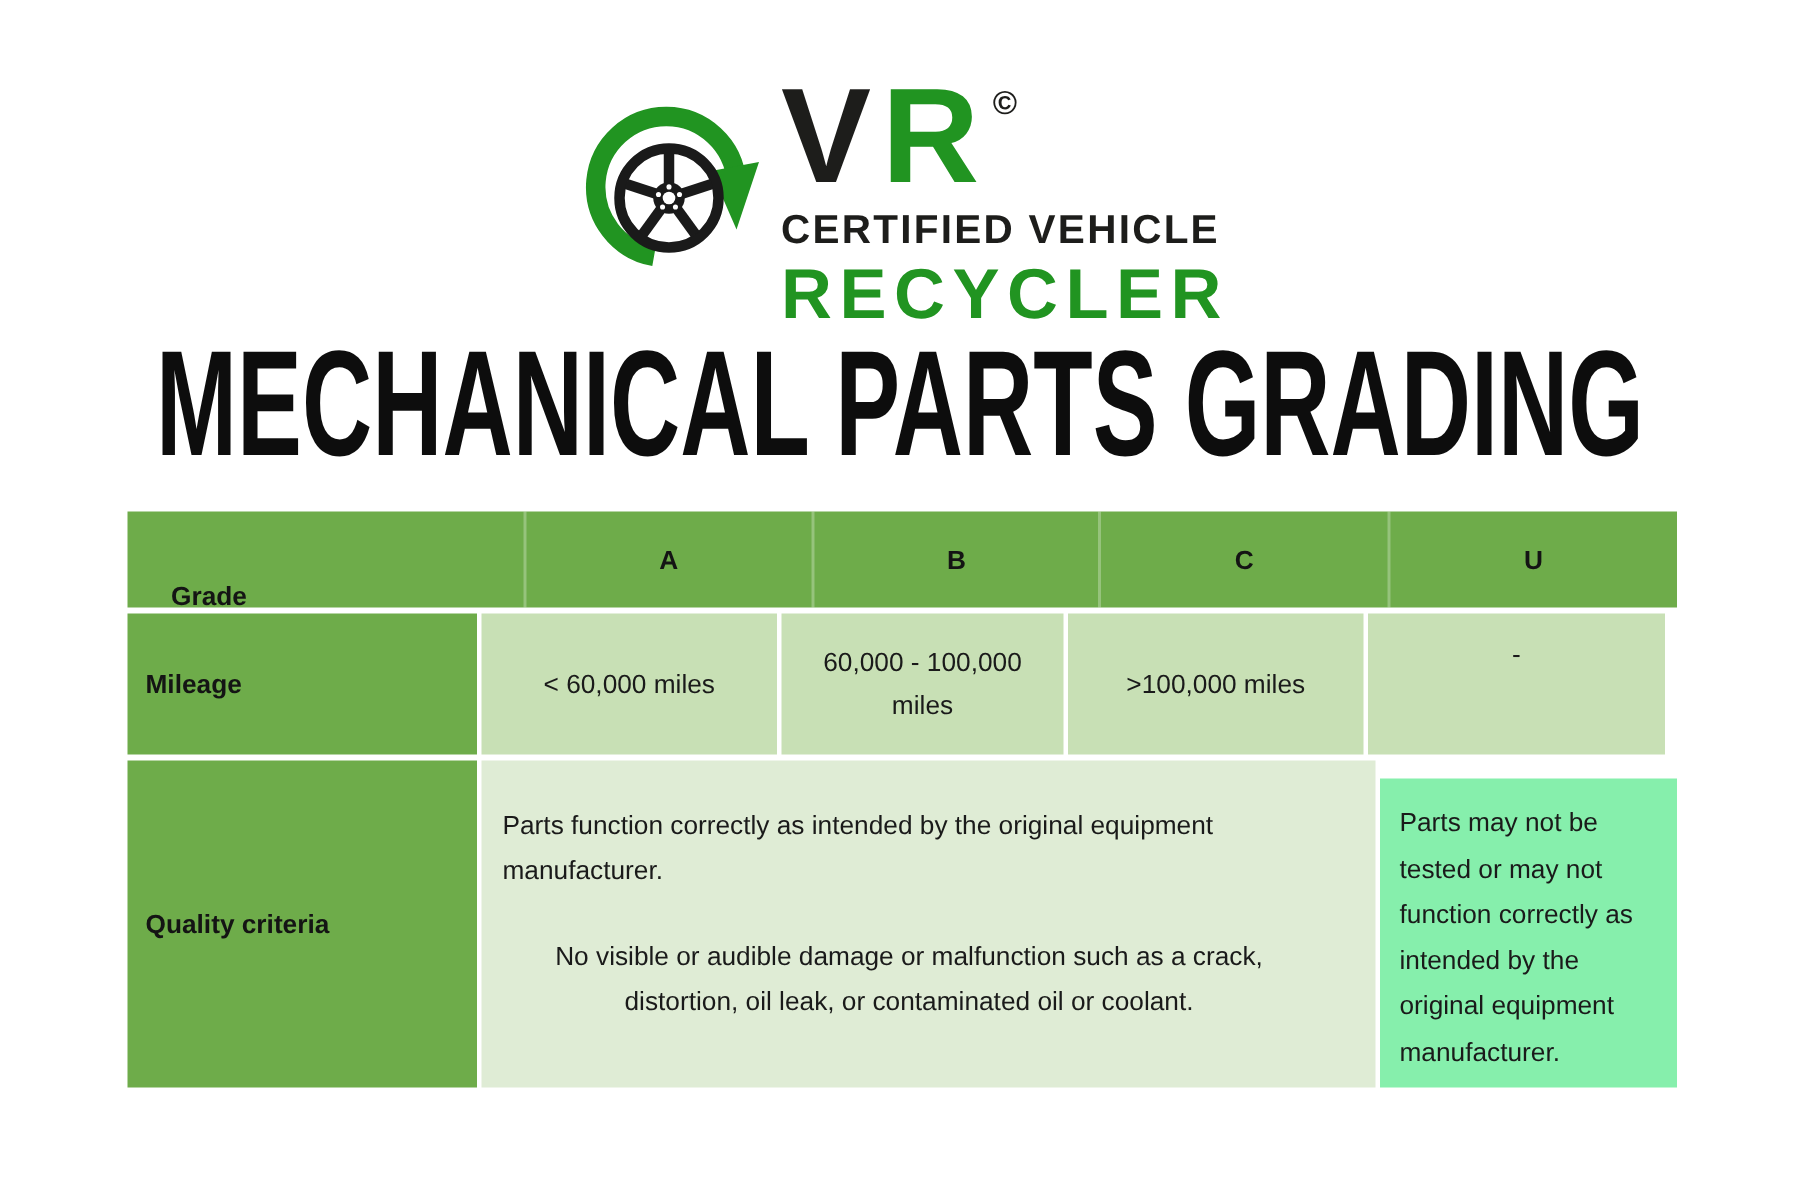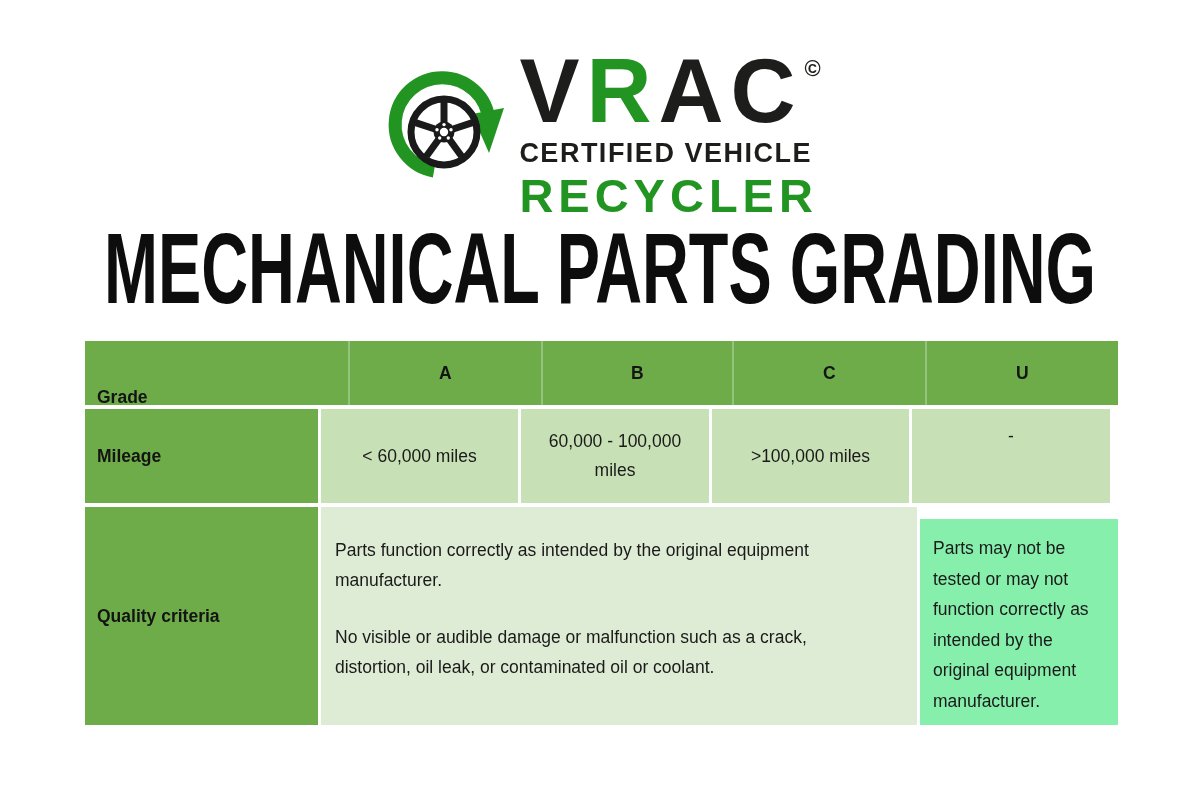--- a/index.html
+++ b/index.html
@@ -42,21 +42,21 @@
   
   .grading-table { position:absolute; left:85px; top:341px; width:1033px; }
   .t-header {
     display:flex; height:64px; background:#6EAC4A;
   }
   .t-header .hc {
     display:flex; align-items:center; justify-content:center;
     font-weight:bold; font-size:17.5px; color:#141414;
   }
   .t-header .hc + .hc { border-left:2px solid rgba(255,255,255,0.28); }
-  .hc.c-label { width:273px; justify-content:flex-start; padding-left:12px;margin-top:48px; }
+  .hc.c-label { width:273px; justify-content:flex-start; padding-left:29px;margin-top:48px; }
   .hc.c-a { width:200px; } .hc.c-b { width:199px; }
   .hc.c-c { width:200px; } .hc.c-u { width:201px; }
 
   .t-row { display:flex; gap:3px; margin-top:4px; }
   .lbl-cell {
     width:233px; background:#6EAC4A;
     display:flex; align-items:center; padding-left:12px;
     font-weight:bold; font-size:17.5px; color:#141414;
   }
   .row-mileage { height:94px; }
@@ -67,21 +67,21 @@
   .v-a { width:197px; } .v-b { width:188px; } .v-c { width:197px; } .v-u { width:198px; }
   .v-b span { display:inline-block; max-width:165px; }
   .row-mileage .v-cell.top { align-items:flex-start; padding-top:13px; }
 
   .row-quality { height:218px; }
   .q-merged {
     width:596px; background:#DFECD5;
     padding:28px 40px 0 14px;
     font-size:17.5px; line-height:30px; color:#1a1a1a;
   }
-  .q-merged p + p { margin-top:27px; }
+  .q-merged p + p { margin-top:27px;text-align:center; }
   .q-u {
     width:198px; background:#86efac;
     padding:14px 10px 0 13px;
     font-size:17.5px; line-height:30.5px; color:#1a1a1a;margin-top:12px;
   }
 </style>
 </head>
 <body>
 
 <div class="page">
@@ -107,21 +107,20 @@
         <circle cx="72" cy="71.7" r="1.7"></circle>
         <circle cx="69.3" cy="80" r="1.7"></circle>
         <circle cx="60.7" cy="80" r="1.7"></circle>
         <circle cx="58" cy="71.7" r="1.7"></circle>
       </g>
     </svg>
     <div class="logo-text">
       <div class="brand-line">
         <span class="brand-seg">V</span>
           <span class="brand-seg green">R</span>
-          <span class="brand-seg">AC</span>
         <span class="brand-copy">©</span>
       </div>
       <div class="logo-sub1">CERTIFIED VEHICLE</div>
       <div class="logo-sub2">RECYCLER</div>
     </div>
   </div>
 
   <div class="title-wrap">
     <svg class="title-svg" width="1100" height="95" viewBox="0 0 1100 95">
       <text x="550" y="81" text-anchor="middle" font-family="Liberation Sans, sans-serif" font-size="100" font-weight="bold" fill="#0d0d0d" textLength="992" lengthAdjust="spacingAndGlyphs">MECHANICAL PARTS GRADING</text>

